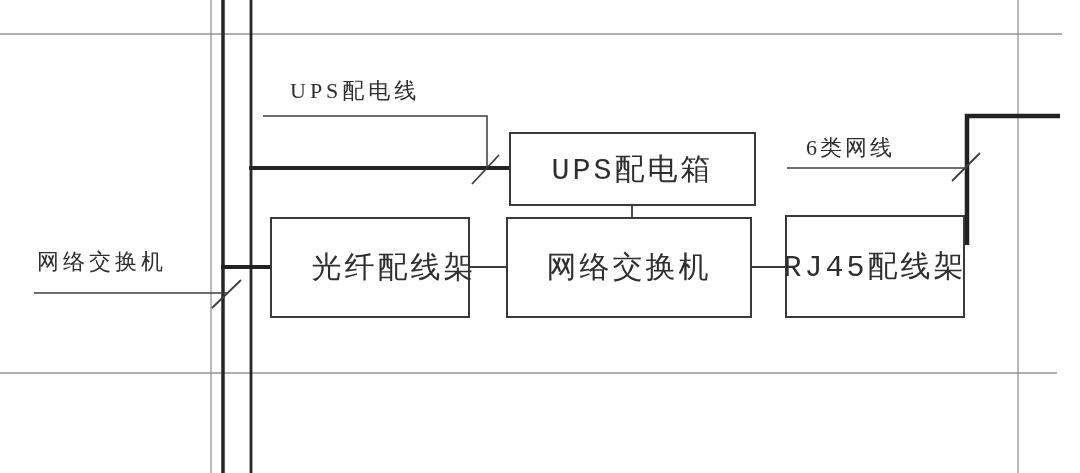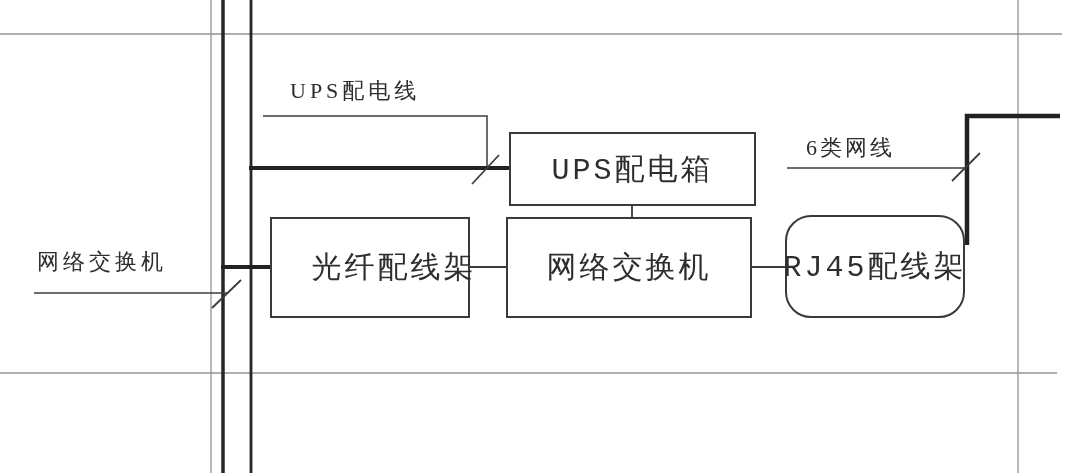--- a/index.html
+++ b/index.html
@@ -60,21 +60,21 @@
     white-space: nowrap;
     line-height: 37px;
   }
   .label-ups-line { left: 290px; top: 72px; }
   .label-cat6     { left: 806px; top: 129px; letter-spacing: 3px; }
   .label-fiber    { left: 37px;  top: 243px; }
 
   .box-ups    { left: 509px; top: 132px; width: 247px; height: 74px; }
   .box-fiber  { left: 270px; top: 217px; width: 200px; height: 101px; padding-left: 48px; }
   .box-switch { left: 506px; top: 217px; width: 246px; height: 101px; }
-  .box-rj45   { left: 785px; top: 215px; width: 180px; height: 103px; border-radius: 26px; }
+  .box-rj45   { left: 785px; top: 215px; width: 180px; height: 103px; }
 </style>
 </head>
 <body>
 
 <div class="canvas">
 
   <svg viewBox="0 0 1080 473">
 
     <line class="grid" x1="0" y1="34" x2="1062" y2="34"></line>
     <line class="grid" x1="0" y1="373" x2="1057" y2="373"></line>

